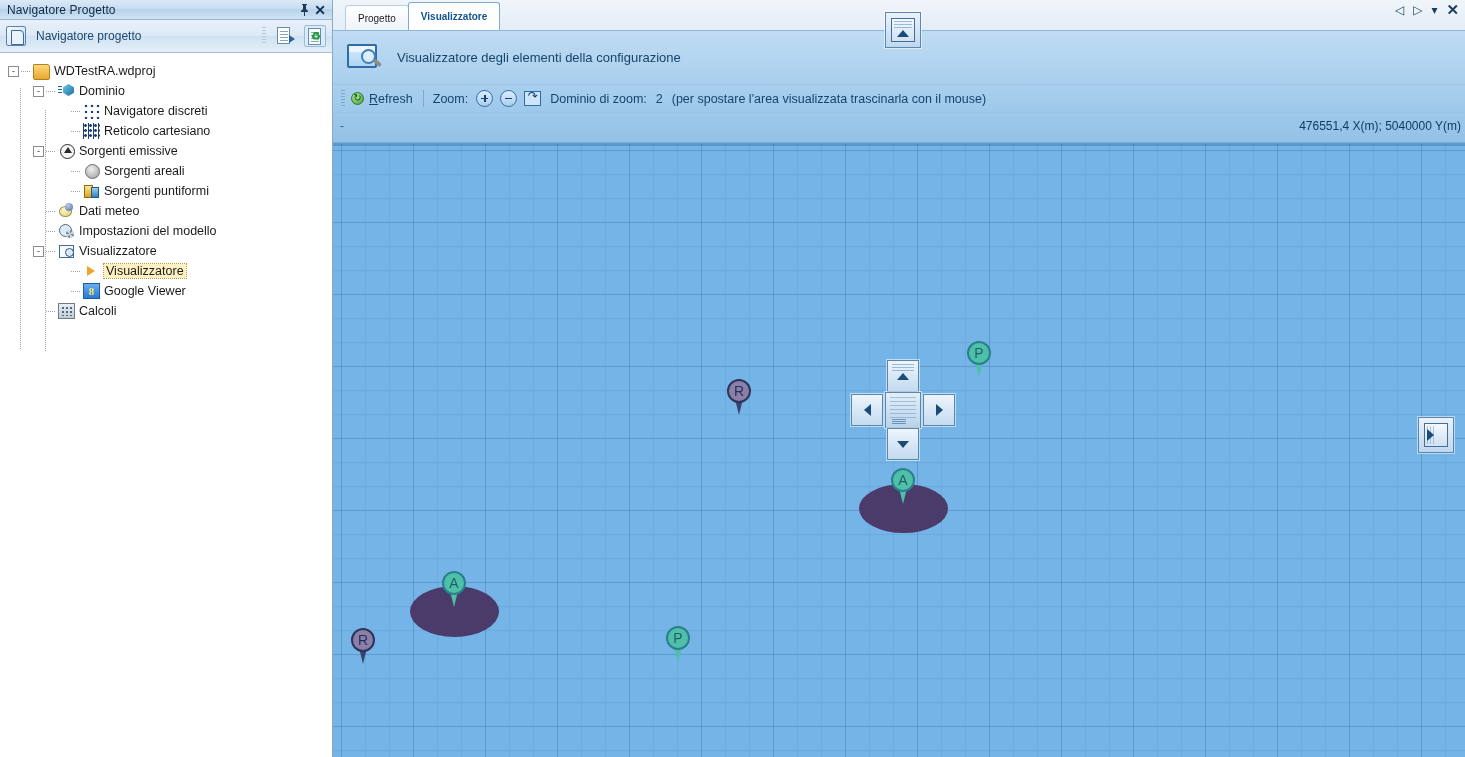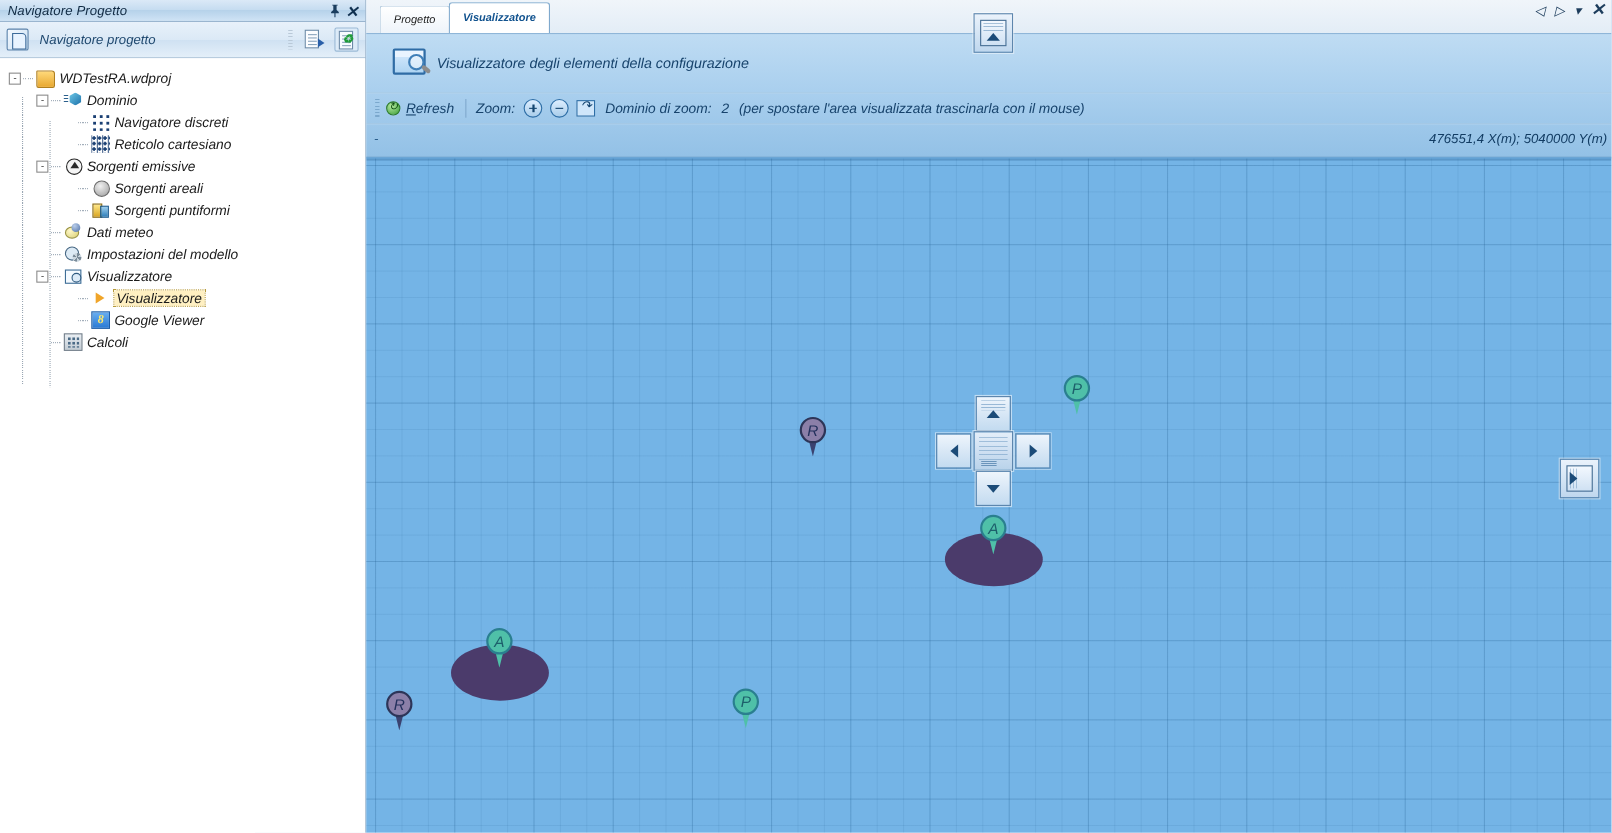--- a/index.html
+++ b/index.html
@@ -2,21 +2,21 @@
 <html><head>
 <meta charset="utf-8">
 <style>
   * { box-sizing: border-box; margin: 0; padding: 0; }
   html, body {
     width: 1465px; height: 757px;
     overflow: hidden;
     font-family: "Liberation Sans", sans-serif;
     background: #eef2f7;
   }
-  #app { position: relative; width: 1465px; height: 757px; display: flex; font-style: italic; }
+  #app { position: relative; width: 1465px; height: 757px; display: flex; }
 
   
   #left-panel {
     width: 333px; height: 757px;
     background: #ffffff;
     border-right: 1px solid #8ca8c4;
     display: flex; flex-direction: column;
     position: relative;
   }
   .panel-title-bar {
@@ -191,21 +191,21 @@
     position: absolute; right: 6px; top: 4px;
     display: flex; align-items: center; gap: 9px;
     color: #1d3d5c;
   }
   .win-ctrls span { font-size: 12px; line-height: 12px; }
   .win-ctrls .x { font-size: 15px; font-weight: bold; }
 
   .header-band {
     height: 54px;
     background: linear-gradient(to bottom,#bfdcf3 0%, #a9cfee 100%);
-    display: flex; align-items: center; padding-left: 24px; gap: 2px;
+    display: flex; align-items: center; padding-left: 14px; gap: 12px;
     border-bottom: 1px solid #9cc3e2;
   }
   .hdr-icon { width: 38px; height: 30px; position: relative; }
   .hdr-icon .win {
     position: absolute; left: 0; top: 1px; width: 30px; height: 24px;
     background: linear-gradient(to bottom,#e9f4ff 0%, #e9f4ff 30%, #cbe4fa 31%, #aed4f2 100%);
     border: 2px solid #2f6ca5; border-radius: 2px;
   }
   .hdr-icon .lens {
     position: absolute; left: 14px; top: 6px; width: 15px; height: 15px;

